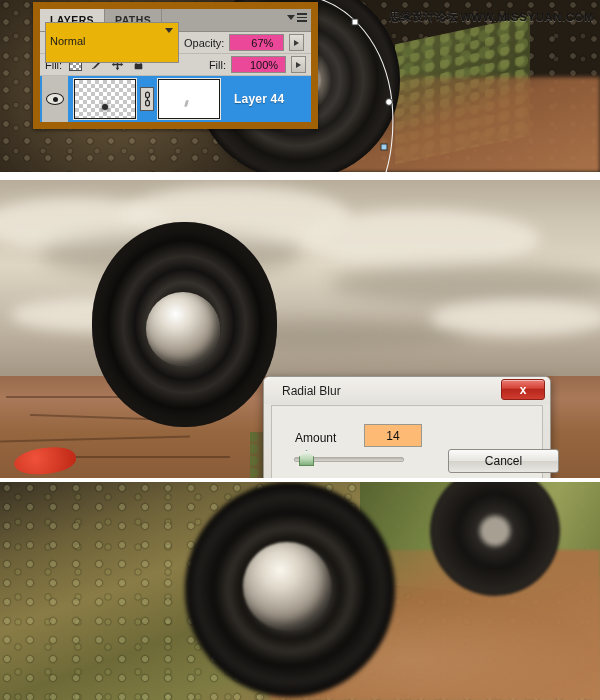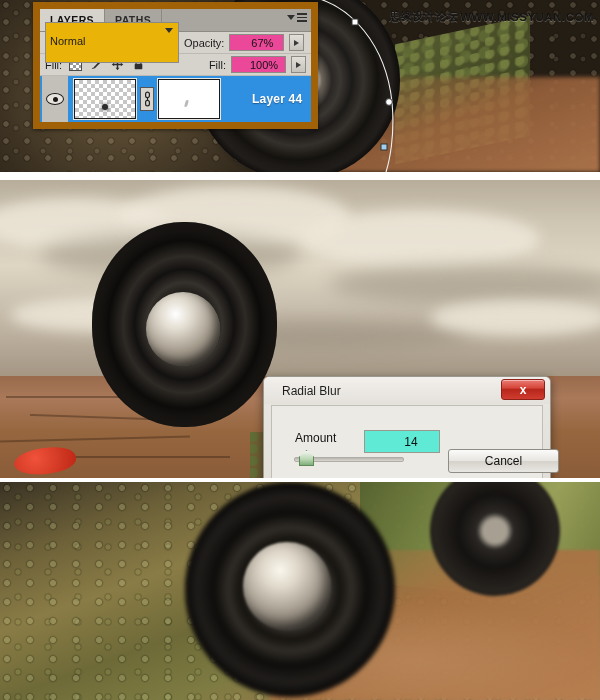--- a/index.html
+++ b/index.html
@@ -146,21 +146,21 @@
     background-size:8px 8px;background-position:0 0,4px 4px;position:relative;}
   .thumb .dot{position:absolute;left:50%;top:62%;width:6px;height:6px;margin-left:-3px;
     border-radius:50%;background:#2c2c2c;box-shadow:0 0 3px 1px rgba(0,0,0,.35);}
   .linkic{width:12px;height:22px;margin:0 4px;display:flex;align-items:center;justify-content:center;
     background:#d8d5cf;border:1px solid #555;}
   .linkic svg{display:block;}
   .maskthumb{width:60px;height:38px;border:1px solid #1a1a1a;outline:1px solid #e9e6e0;background:#fff;
     position:relative;}
   .maskthumb .mk{position:absolute;left:44%;top:52%;width:3px;height:7px;background:#b9b9b9;
     border-radius:50% 0 50% 0;transform:rotate(12deg);}
-  .layer-name{margin-left:32px;color:#fff;font-size:12px;font-weight:bold;letter-spacing:.2px;
+  .layer-name{margin-left:14px;color:#fff;font-size:12px;font-weight:bold;letter-spacing:.2px;
     text-shadow:0 1px 1px rgba(0,0,0,.35);}
 
   
   .dlg{position:absolute;left:263px;top:196px;width:286px;height:279px;
     background:linear-gradient(180deg,#e9e7e2 0%,#dedbd4 55%,#d4d1ca 100%);
     border:1px solid #9b9890;border-radius:6px 6px 3px 3px;
     box-shadow:0 3px 10px rgba(0,0,0,.45);
     font-family:"Liberation Sans",sans-serif;font-size:11.5px;color:#111;}
   .dlg-title{height:27px;display:flex;align-items:center;padding:0 6px 0 18px;position:relative;
     background:linear-gradient(180deg,#f2f0ec 0%,#e4e1db 100%);
@@ -168,22 +168,22 @@
   .dlg-title .t{font-size:12px;color:#1d1d1d;}
   .dlg-close{position:absolute;right:5px;top:2px;width:42px;height:19px;border-radius:3px;
     background:linear-gradient(180deg,#e97c74 0%,#d6453a 42%,#b8271c 50%,#cf3c30 100%);
     border:1px solid #8e2018;display:flex;align-items:center;justify-content:center;
     color:#fff;font-size:12px;font-weight:bold;
     box-shadow:inset 0 1px 0 rgba(255,255,255,.45);}
   .dlg-body{position:absolute;left:7px;top:28px;right:7px;bottom:6px;
     background:#eceae5;border:1px solid #c0bdb6;}
 
   .amt-label{position:absolute;left:23px;top:25px;font-size:12px;}
-  .amt-field{position:absolute;left:92px;top:24px;width:56px;height:21px;background:#5eead4;
-    border:1px solid #9b9890;display:flex;align-items:center;justify-content:center;font-size:12px;padding-left:18px;}
+  .amt-field{position:absolute;left:92px;top:18px;width:56px;height:21px;background:#fdba74;
+    border:1px solid #9b9890;display:flex;align-items:center;justify-content:center;font-size:12px;}
   .amt-slider{position:absolute;left:22px;top:51px;width:108px;height:3px;
     background:linear-gradient(180deg,#b9b6af,#d9d6cf);border:1px solid #b0ada6;border-radius:2px;}
   .amt-knob{position:absolute;left:27px;top:44px;width:13px;height:14px;
     background:linear-gradient(180deg,#f1f5ef 0%,#b9d6b2 60%,#7fae79 100%);
     border:1px solid #5f8a59;
     clip-path:polygon(50% 0,100% 42%,100% 100%,0 100%,0 42%);}
 
   .btn{position:absolute;width:109px;height:22px;border-radius:3px;font-size:12px;
     display:flex;align-items:center;justify-content:center;color:#111;
     background:linear-gradient(180deg,#fbfbfa 0%,#e7e5e0 50%,#d5d2cb 51%,#e9e7e2 100%);

